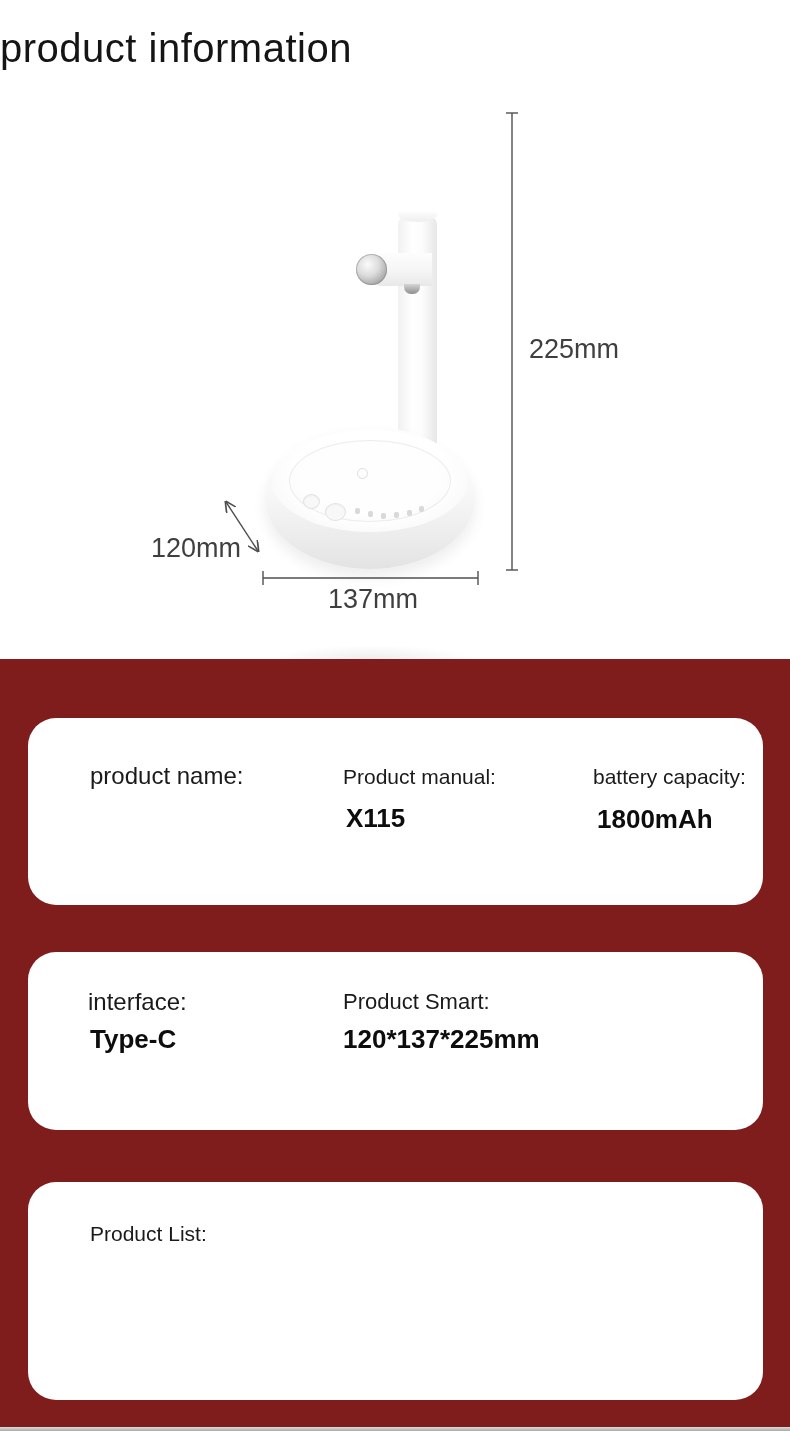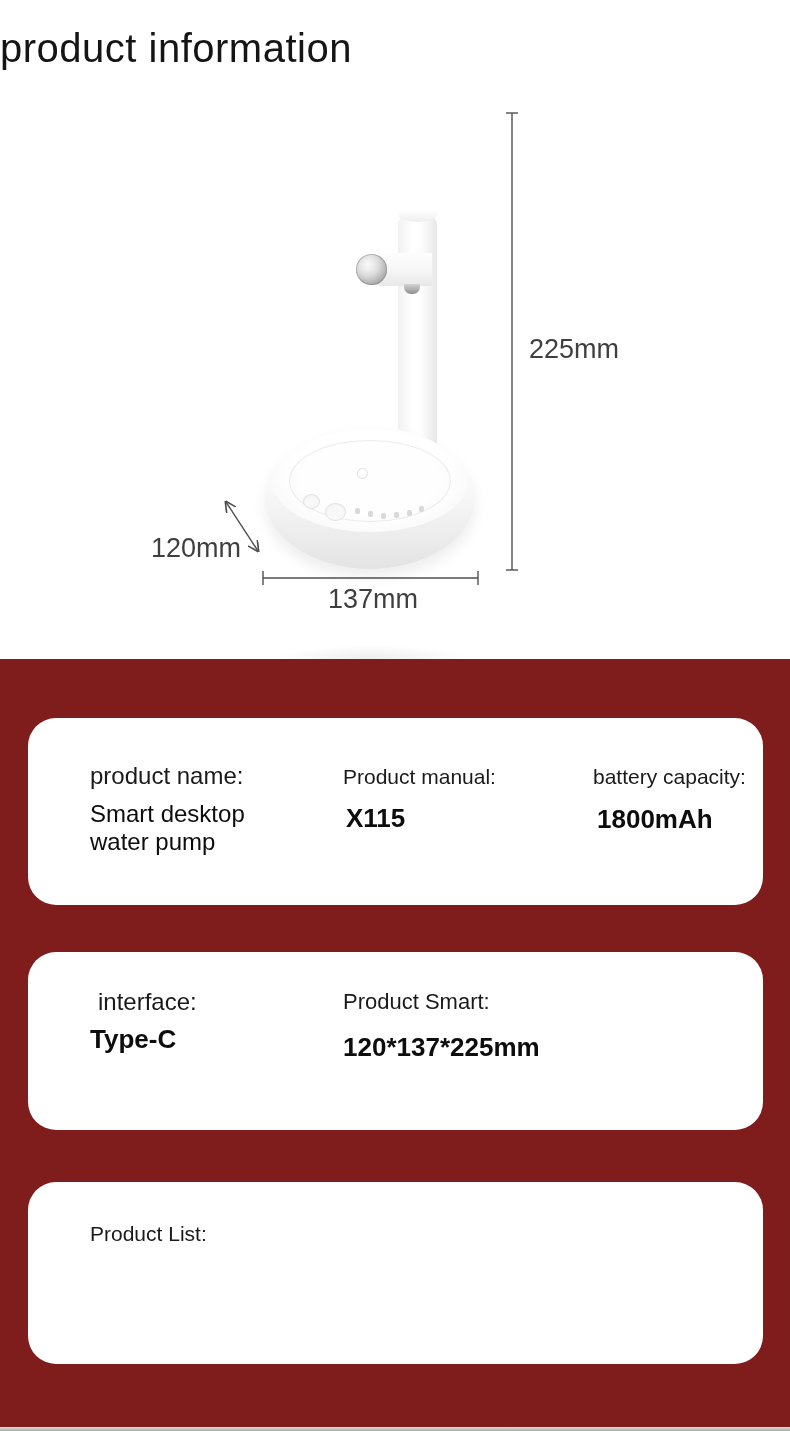--- a/index.html
+++ b/index.html
@@ -74,37 +74,37 @@
   #dims-svg { position:absolute; left:0; top:0; width:790px; height:660px; pointer-events:none; }
   .dim-label { position:absolute; color:#3f3f3f; font-size:27px; font-weight:400; }
   #dim-height-label { left:529px; top:334px; }
   #dim-depth-label  { left:151px; top:533px; }
   #dim-width-label  { left:328px; top:584px; }
   
   #spec-section { position:absolute; left:0; top:659px; width:790px; height:772px; background:#7f1d1d; }
   .card { position:absolute; left:28px; width:735px; background:#ffffff; border-radius:28px; }
   #card-specs { top:59px;  height:187px; }  
   #card-size  { top:293px; height:178px; }  
-  #card-list  { top:523px; height:182px; }  
+  #card-list  { top:523px; height:218px; }  
   .card .lbl  { position:absolute; font-size:21px; color:#1a1a1a; white-space:nowrap; }
   .card .lbl-lg { font-size:24px; }
   .card .val  { position:absolute; font-size:26px; font-weight:700; color:#0d0d0d; white-space:nowrap; }
   
   #c1-l1 { left:62px;  top:44px; }
   #c1-v1 { left:62px;  top:82px; width:185px; font-size:24px; font-weight:400;
            line-height:1.18; white-space:normal; }
   #c1-l2 { left:315px; top:47px; }
   #c1-v2 { left:318px; top:85px; }
   #c1-l3 { left:565px; top:47px; }
   #c1-v3 { left:569px; top:86px; }
   
-  #c2-l1 { left:70px;  top:36px; }
+  #c2-l1 { left:60px;  top:36px; }
   #c2-v1 { left:62px;  top:72px; }
   #c2-l2 { left:315px; top:37px; font-size:22px; }
-  #c2-v2 { left:315px; top:80px; }
+  #c2-v2 { left:315px; top:72px; }
   
   #c3-l1 { left:62px;  top:40px; }
   #c3-v1 { left:62px;  top:85px; font-size:19px; font-weight:400; color:#1d1d1d; }
   
   #bottom-strip { position:absolute; left:0; bottom:0; width:790px; height:4px;
     background:linear-gradient(180deg,#dcdcdc,#ababab); }
 </style>
 </head>
 <body>
 
@@ -153,21 +153,20 @@
     </g>
   </svg>
   <div class="dim-label" id="dim-height-label">225mm</div>
   <div class="dim-label" id="dim-depth-label">120mm</div>
   <div class="dim-label" id="dim-width-label">137mm</div>
 
   <div id="spec-section">
 
     <div class="card" id="card-specs">
       <div class="lbl lbl-lg" id="c1-l1">product name:</div>
-      <div class="val" id="c1-v1">Smart desktop water pump</div>
       <div class="lbl" id="c1-l2">Product manual:</div>
       <div class="val" id="c1-v2">X115</div>
       <div class="lbl" id="c1-l3">battery capacity:</div>
       <div class="val" id="c1-v3">1800mAh</div>
     </div>
 
     <div class="card" id="card-size">
       <div class="lbl lbl-lg" id="c2-l1">interface:</div>
       <div class="val" id="c2-v1">Type-C</div>
       <div class="lbl" id="c2-l2">Product Smart:</div>

